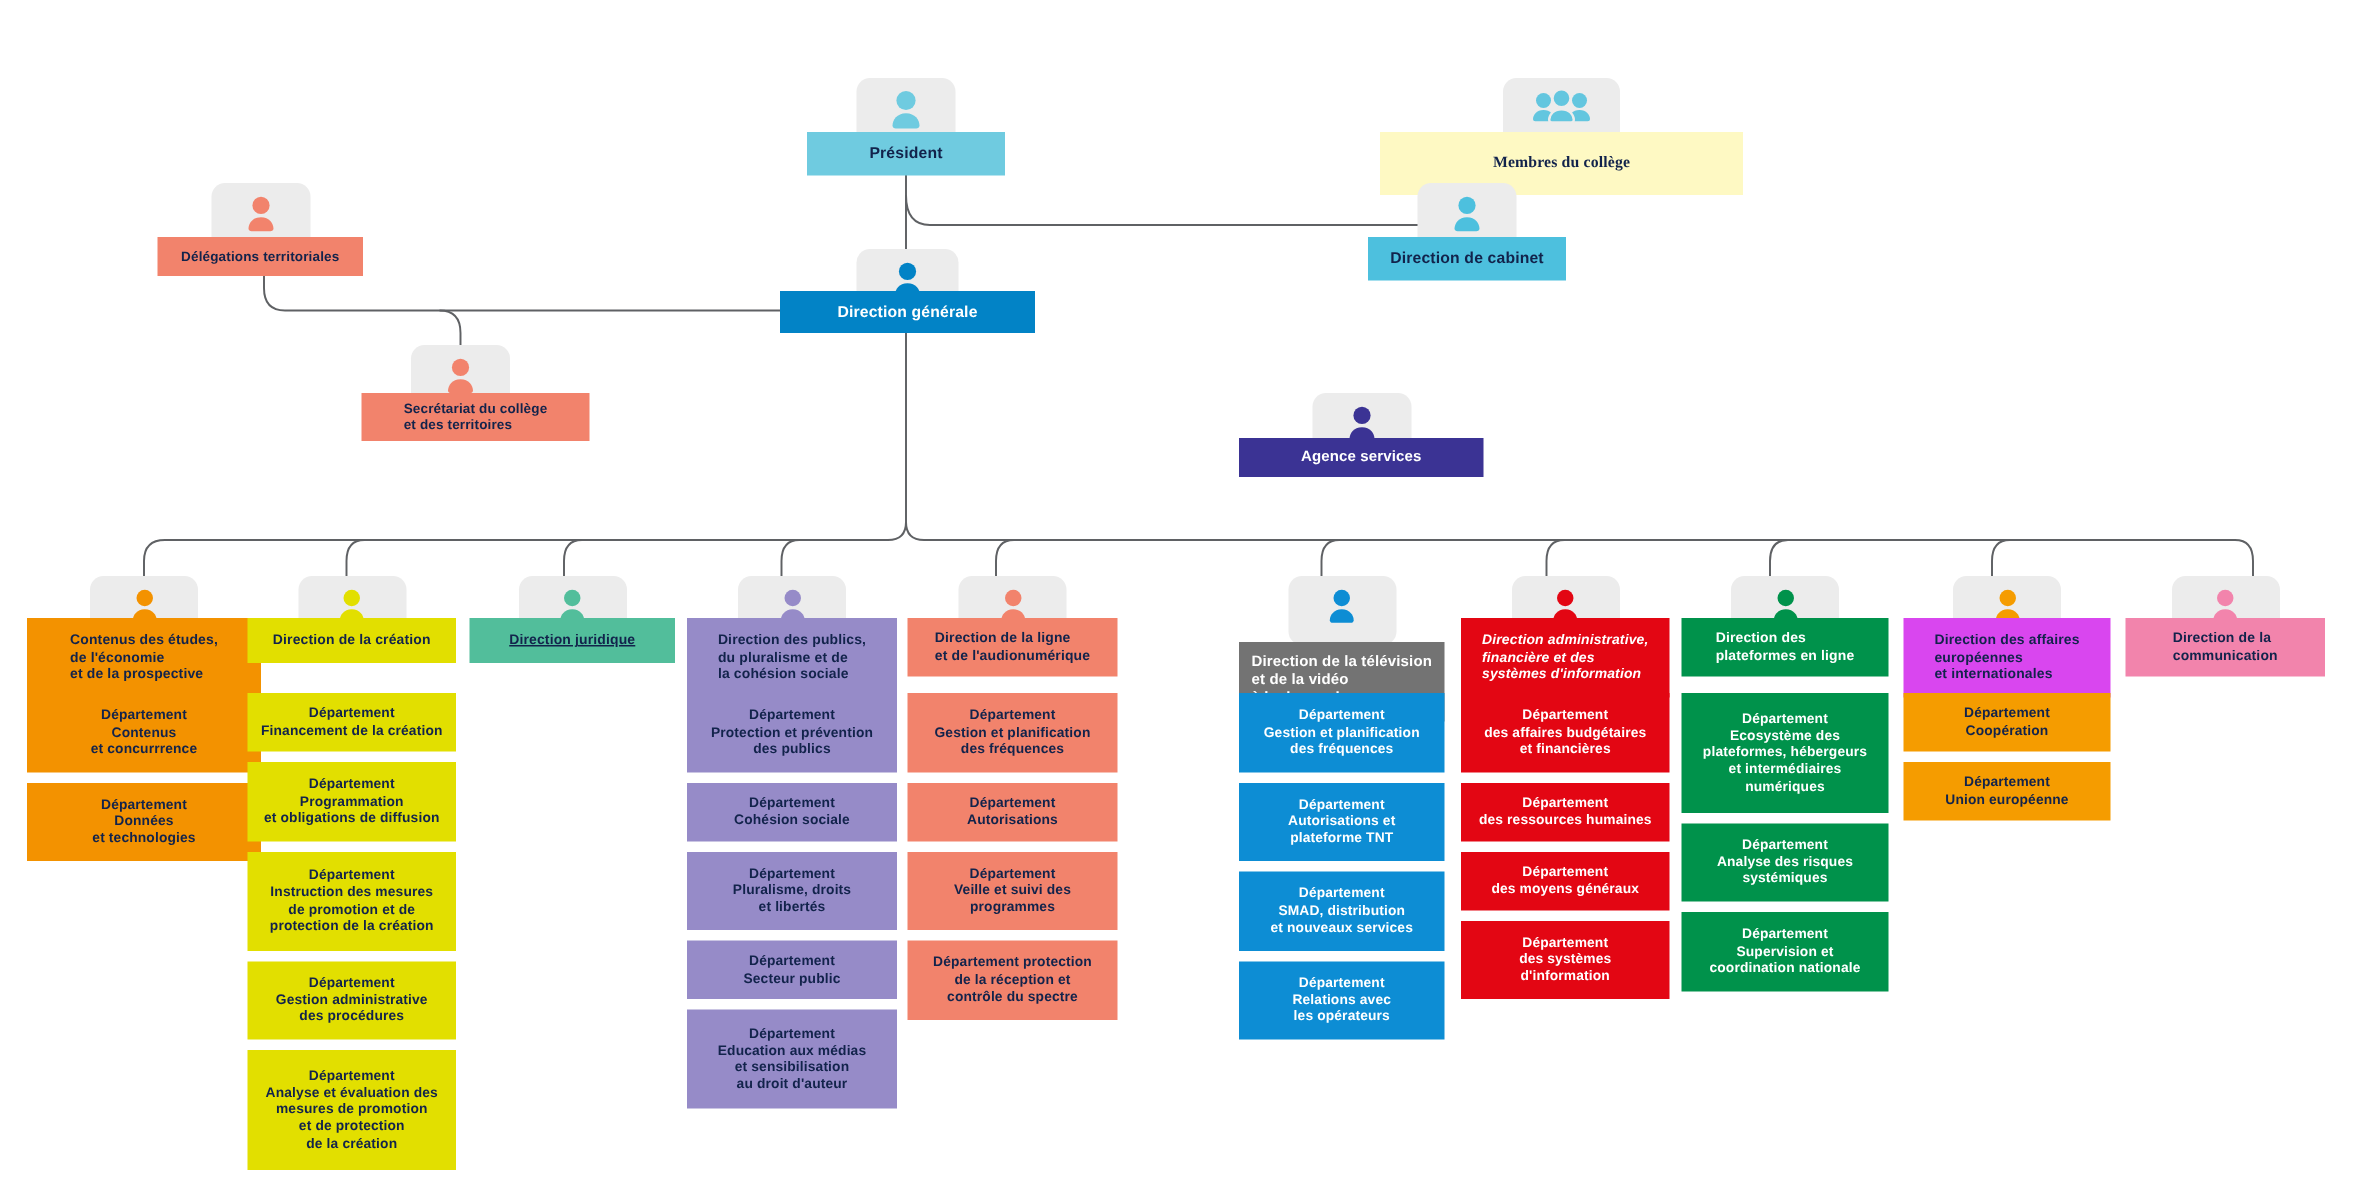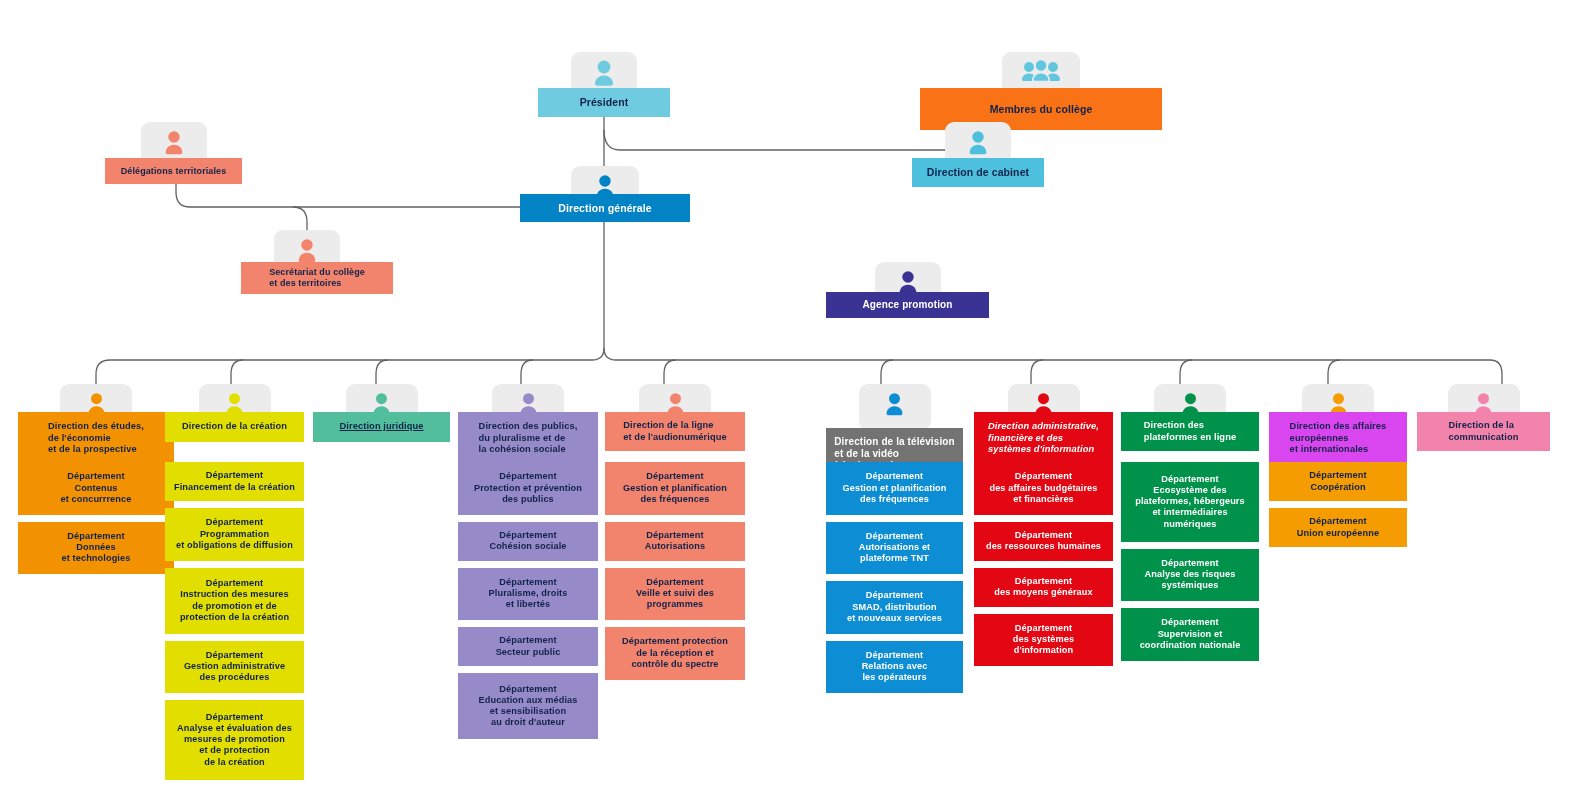--- a/index.html
+++ b/index.html
@@ -100,21 +100,21 @@
     <div class="avatar-plate" style="top:0; width:78px; height:50px;">
       <svg width="44" height="26" viewBox="0 0 44 26" aria-hidden="true">
         <circle cx="10" cy="8" r="5" fill="#63C6DF"></circle>
         <path d="M10 14.4c-4.6 0-7 3.4-7 6 0 .9.7 1.5 1.6 1.5h10.8c.9 0 1.6-.6 1.6-1.5 0-2.6-2.4-6-7-6z" fill="#63C6DF"></path>
         <circle cx="34" cy="8" r="5" fill="#63C6DF"></circle>
         <path d="M34 14.4c-4.6 0-7 3.4-7 6 0 .9.7 1.5 1.6 1.5h10.8c.9 0 1.6-.6 1.6-1.5 0-2.6-2.4-6-7-6z" fill="#63C6DF"></path>
         <circle cx="22" cy="6.5" r="6" fill="#63C6DF" stroke="#ececec" stroke-width="1.6"></circle>
         <path d="M22 13.8c-5.4 0-8.2 4-8.2 7 0 1 .8 1.8 1.9 1.8h12.6c1.1 0 1.9-.8 1.9-1.8 0-3-2.8-7-8.2-7z" fill="#63C6DF" stroke="#ececec" stroke-width="1.6"></path>
       </svg>
     </div>
-    <div class="title-box" style="top:36px; left:0; width:242px; height:42px; background:#f97316; font-size:10.5px;">
+    <div class="title-box" style="top:36px; left:0; width:242px; height:42px; background:#fef9c3; font-size:10.5px;font-family:Liberation Serif, serif;">
       <span class="t-dark">Membres du collège</span>
     </div>
   </div>
 
   <div class="node" style="left:912px; top:122px; width:132px;">
     <div class="avatar-plate" style="top:0; width:66px; height:50px;">
       <svg width="24" height="27" viewBox="0 0 26 28" aria-hidden="true">
         <circle cx="13" cy="8" r="6.2" fill="#4DC0DE"></circle>
         <path d="M13 16.5c-6 0-9 4.6-9 8.2 0 1.2 1 2 2.2 2h13.6c1.2 0 2.2-.8 2.2-2 0-3.6-3-8.2-9-8.2z" fill="#4DC0DE"></path>
       </svg>
@@ -162,33 +162,33 @@
   </div>
 
   <div class="node" style="left:826px; top:262px; width:163px;">
     <div class="avatar-plate" style="top:0; width:66px; height:48px;">
       <svg width="24" height="27" viewBox="0 0 26 28" aria-hidden="true">
         <circle cx="13" cy="8" r="6.2" fill="#3B3394"></circle>
         <path d="M13 16.5c-6 0-9 4.6-9 8.2 0 1.2 1 2 2.2 2h13.6c1.2 0 2.2-.8 2.2-2 0-3.6-3-8.2-9-8.2z" fill="#3B3394"></path>
       </svg>
     </div>
     <div class="title-box" style="top:30px; left:0; width:163px; height:26px; background:#3B3394; font-size:10px;">
-      <span class="t-light">Agence promotion</span>
+      <span class="t-light">Agence services</span>
     </div>
   </div>
 
   <div id="columns-layer">
       <div class="node" style="left: 18px; top: 0px; width: 156px;">
         <div class="avatar-plate" style="top: 384px; width: 72px; height: 46px;">
           <svg width="23" height="26" viewBox="0 0 26 28" aria-hidden="true">
             <circle cx="13" cy="8" r="6.2" fill="#F39200"></circle>
             <path d="M13 16.5c-6 0-9 4.6-9 8.2 0 1.2 1 2 2.2 2h13.6c1.2 0 2.2-.8 2.2-2 0-3.6-3-8.2-9-8.2z" fill="#F39200"></path>
           </svg>
         </div>
-        <div class="title-box" style="top: 412px; left: 0px; width: 156px; height: 52.5px; background: rgb(243, 146, 0); font-size: 9.3px; white-space: pre-line; color: rgb(18, 35, 75);"><span style="white-space: pre-line;">Direction des études,
+        <div class="title-box" style="top: 412px; left: 0px; width: 156px; height: 52.5px; background: rgb(243, 146, 0); font-size: 9.3px; white-space: pre-line; color: rgb(18, 35, 75);"><span style="white-space: pre-line;">Contenus des études,
 de l'économie
 et de la prospective</span></div>
         <div class="dept-box" style="top: 462px; left: 0px; width: 156px; height: 52.5px; background: rgb(243, 146, 0); font-size: 9.2px; white-space: pre-line; color: rgb(18, 35, 75);"><span style="white-space: pre-line;">Département
 Contenus
 et concurrrence</span></div>
         <div class="dept-box" style="top: 521.5px; left: 0px; width: 156px; height: 52.5px; background: rgb(243, 146, 0); font-size: 9.2px; white-space: pre-line; color: rgb(18, 35, 75);"><span style="white-space: pre-line;">Département
 Données
 et technologies</span></div>
       </div>
       <div class="node" style="left: 165px; top: 0px; width: 139px;">

